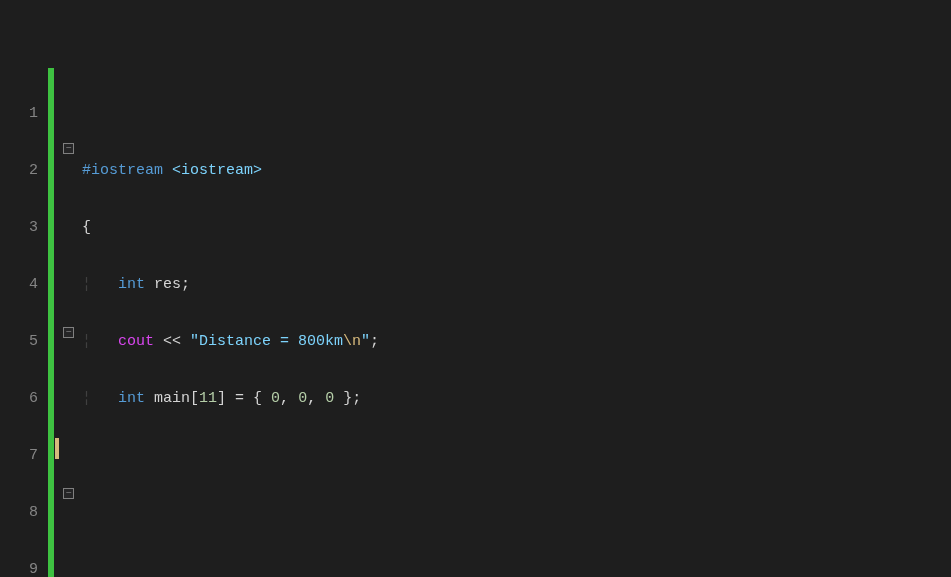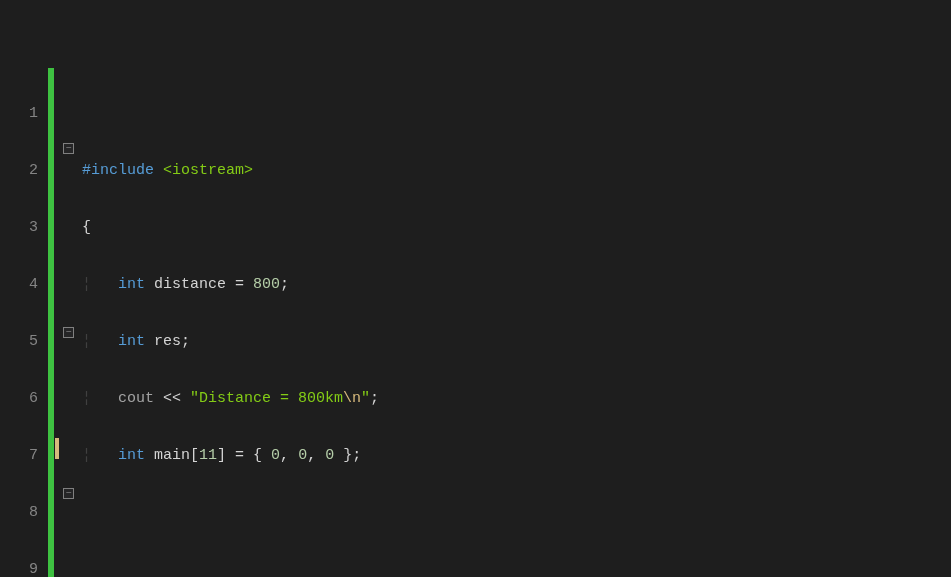--- a/index.html
+++ b/index.html
@@ -75,27 +75,27 @@
     padding-left: 4px;
     position: relative;
   }
   .guide {
     color: #404040;
   }
   .kw { color: #569cd6; }
   .type { color: #569cd6; }
   .ns { color: #c8c8c8; }
   .func { color: #dcdcaa; }
-  .str { color: #84cc16; }
+  .str { color: #7dd3fc; }
   .esc { color: #d7ba7d; }
   .num { color: #b5cea8; }
   .punc { color: #d4d4d4; }
   .ident { color: #d4d4d4; }
   .op { color: #d4d4d4; }
-  .glob { color: #a3a3a3; }
+  .glob { color: #d946ef; }
 </style>
 </head>
 <body>
 
 
 
 <div class="editor">
   <div class="gutter">
     <div class="ln">1</div>
     <div class="ln">2</div>
@@ -130,23 +130,22 @@
   </div>
 
   <div class="foldcol">
     <div class="fold" style="top:75px;">−</div>
     <div class="fold" style="top:259px;">−</div>
     <div class="fold" style="top:420px;">−</div>
   </div>
 
   <div class="codearea">
     <div class="codeline"><span></span></div>
-    <div class="codeline"><span class="kw">#include</span><span class="str"> &lt;iostream&gt;</span></div>
+    <div class="codeline"><span class="kw">#iostream</span><span class="str"> &lt;iostream&gt;</span></div>
     <div class="codeline"><span class="punc">{</span></div>
-    <div class="codeline"><span class="guide">¦   </span><span class="type">int</span><span class="ident"> distance</span><span class="op"> = </span><span class="num">800</span><span class="punc">;</span></div>
     <div class="codeline"><span class="guide">¦   </span><span class="type">int</span><span class="ident"> res</span><span class="punc">;</span></div>
     <div class="codeline"><span class="guide">¦   </span><span class="glob">cout</span><span class="op"> &lt;&lt; </span><span class="str">"Distance = 800km</span><span class="esc">\n</span><span class="str">"</span><span class="punc">;</span></div>
     <div class="codeline"><span class="guide">¦   </span><span class="type">int</span><span class="ident"> main</span><span class="punc">[</span><span class="num">11</span><span class="punc">] = { </span><span class="num">0</span><span class="punc">, </span><span class="num">0</span><span class="punc">, </span><span class="num">0</span><span class="punc"> };</span></div>
     
     
     
     
     
     
     

